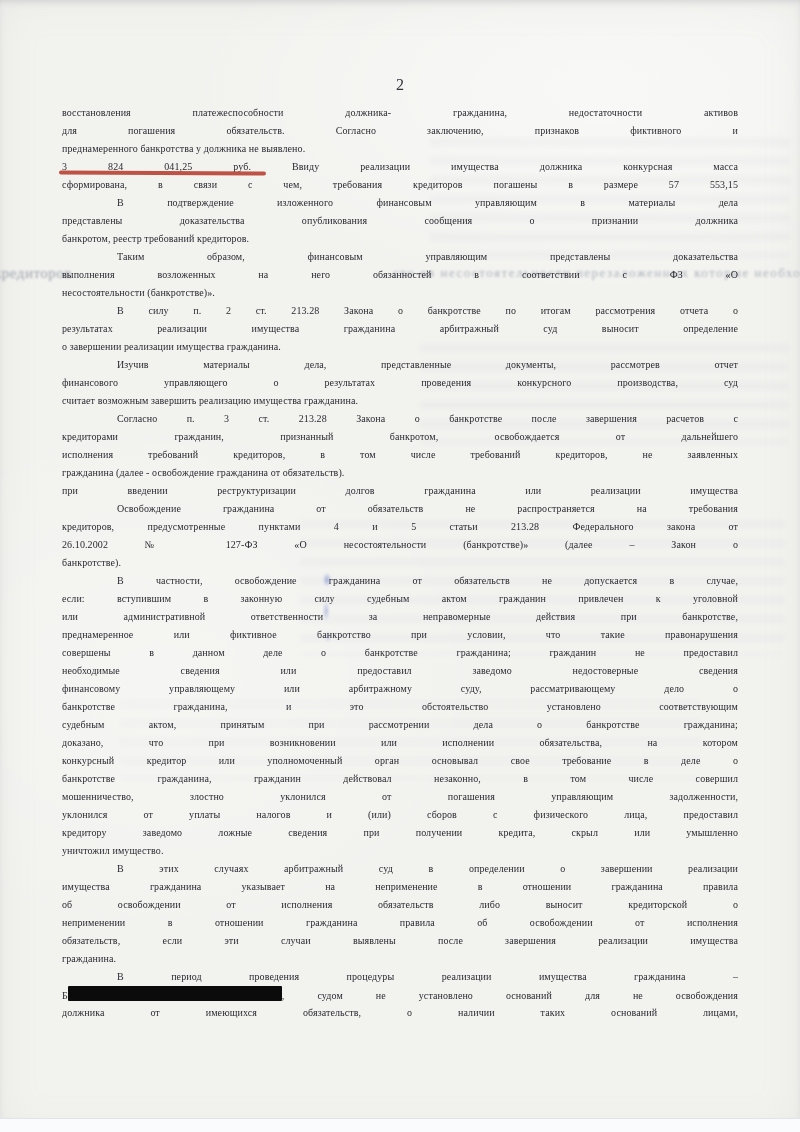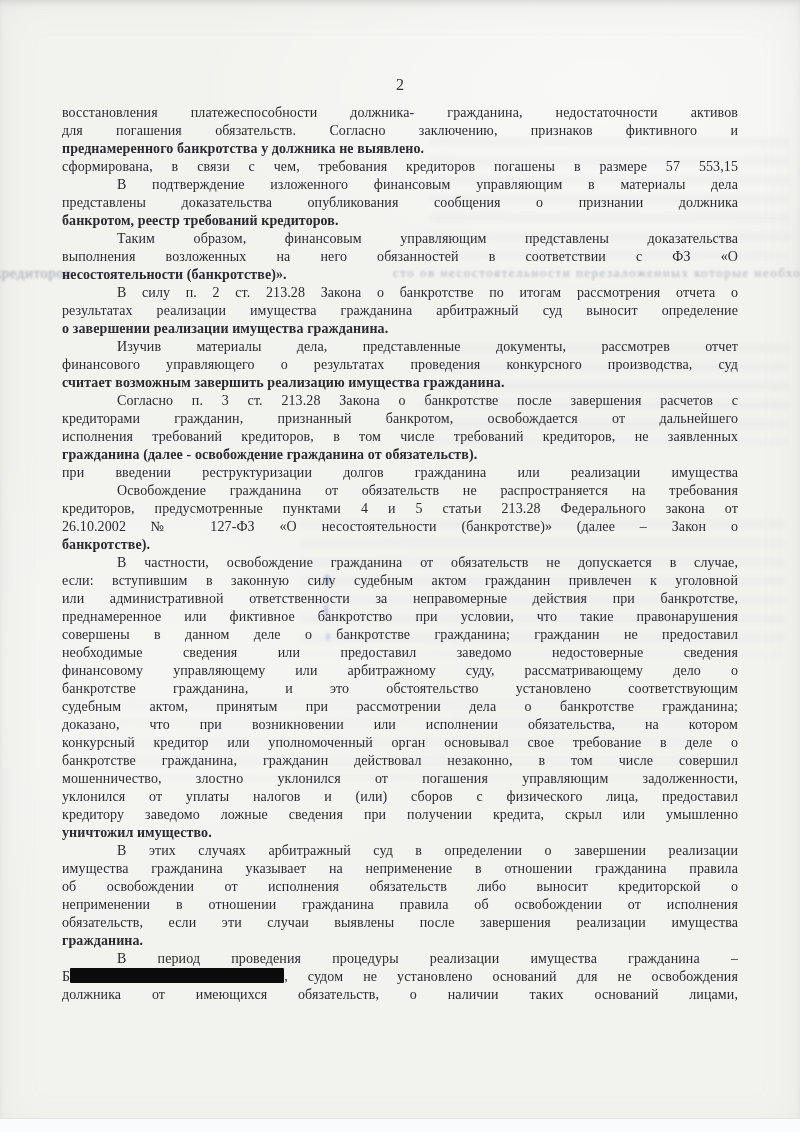--- a/index.html
+++ b/index.html
@@ -15,26 +15,26 @@
   }
   .page-number {
     position:absolute; top:76px; left:0; width:100%;
     text-align:center; font-size:16px; color:#33333a;
   }
   .doc-body {
     position:absolute; left:62px; top:104px; width:676px;
     filter: blur(0.22px);
   }
   .line {
-    height:18px; line-height:18px; font-size:14px;
+    height:18px; line-height:18px; font-size:10px;
     text-align:justify; text-align-last:justify; text-justify:inter-word;
     letter-spacing:0.1px; white-space:normal;
   }
   .line.indent { text-indent:55px; }
-  .line.last  { text-align-last:left;font-weight:bold; }
+  .line.last  { text-align-last:left; }
   .u-red { position:relative; }
   .u-red::after {
     content:""; position:absolute; height:4px; bottom:-3px;
     background:#b63b2d; opacity:0.88; border-radius:2px;
   }
   .u-red-full::after  { left:-7px; right:-10px; transform:rotate(-0.15deg); }
   .u-red-money::after { left:-3px; right:-15px; transform:rotate(0.3deg); }
   .redaction {
     display:inline-block; width:214px; height:15px; background:#0b0b0b;
     vertical-align:-2px; border-radius:1px;
@@ -83,20 +83,21 @@
   <div class="page-number">2</div>
 
   <div class="bleed-left">кредиторов</div>
   <div class="bleed-band">сто ов несостоятельности перезаложенных которые необходимо кобвалны</div>
   <div class="ink-smudge"></div>
 
   <div class="doc-body">
       <div class="line"><span>восстановления платежеспособности должника- гражданина, недостаточности активов</span></div>
       <div class="line"><span>для погашения обязательств. Согласно заключению, признаков фиктивного и</span></div>
       <div class="line last"><span>преднамеренного банкротства у должника не выявлено.</span></div>
+      <div class="line"><span class="u-red u-red-money">3 824 041,25 руб.</span><span> Ввиду реализации имущества должника конкурсная масса</span></div>
       <div class="line"><span>сформирована, в связи с чем, требования кредиторов погашены в размере 57 553,15</span></div>
       <div class="line indent"><span>В подтверждение изложенного финансовым управляющим в материалы дела</span></div>
       <div class="line"><span>представлены доказательства опубликования сообщения о признании должника</span></div>
       <div class="line last"><span>банкротом, реестр требований кредиторов.</span></div>
       <div class="line indent"><span>Таким образом, финансовым управляющим представлены доказательства</span></div>
       <div class="line"><span>выполнения возложенных на него обязанностей в соответствии с ФЗ «О</span></div>
       <div class="line last"><span>несостоятельности (банкротстве)».</span></div>
       <div class="line indent"><span>В силу п. 2 ст. 213.28 Закона о банкротстве по итогам рассмотрения отчета о</span></div>
       <div class="line"><span>результатах реализации имущества гражданина арбитражный суд выносит определение</span></div>
       <div class="line last"><span>о завершении реализации имущества гражданина.</span></div>

